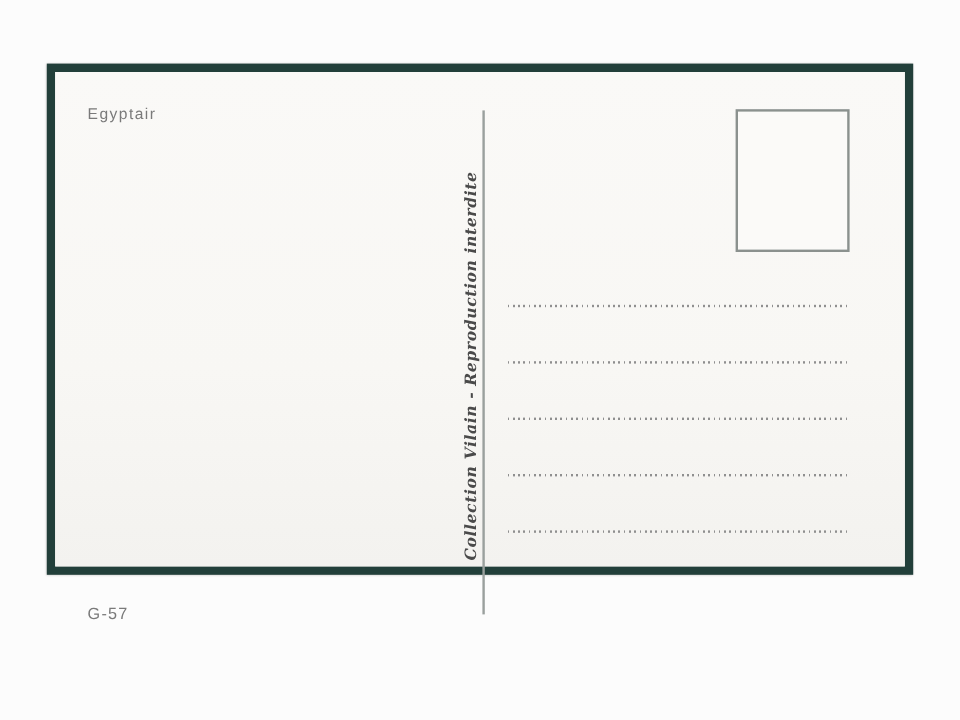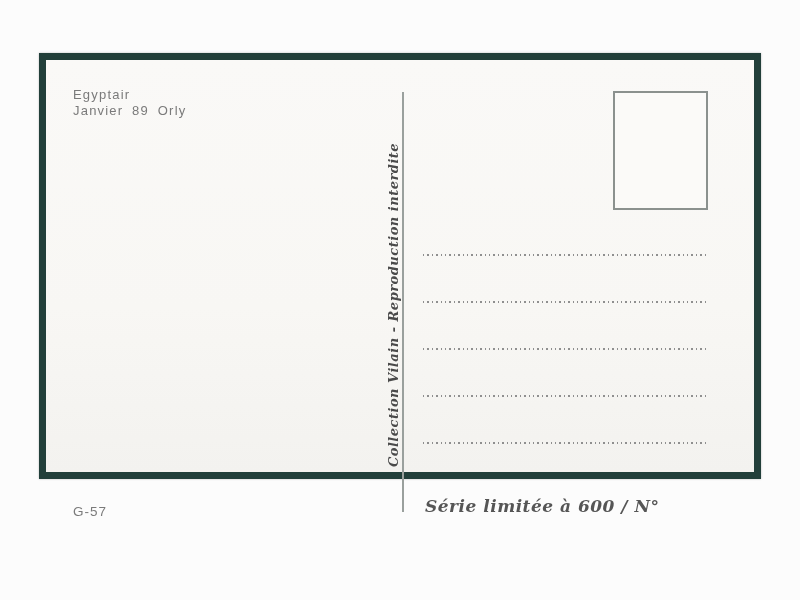--- a/index.html
+++ b/index.html
@@ -109,34 +109,32 @@
 </style>
 </head>
 <body>
 
 <div class="scan-area">
   <div class="postcard-frame">
     <div class="postcard">
 
       <div class="caption-block">
         <div>Egyptair</div>
-        <div>Janvier 89 Orly</div>
       </div>
 
       <div class="stamp-box"></div>
 
       <div class="divider-vertical"></div>
 
       <div class="publisher-credit">Collection Vilain - Reproduction interdite</div>
 
       <div class="address-line l1"></div>
       <div class="address-line l2"></div>
       <div class="address-line l3"></div>
       <div class="address-line l4"></div>
       <div class="address-line l5"></div>
 
       <div class="catalog-number">G-57</div>
 
-      <div class="edition-note">Série limitée à 600 / N°</div>
 
     </div>
   </div>
 </div>
 
 </body></html>

